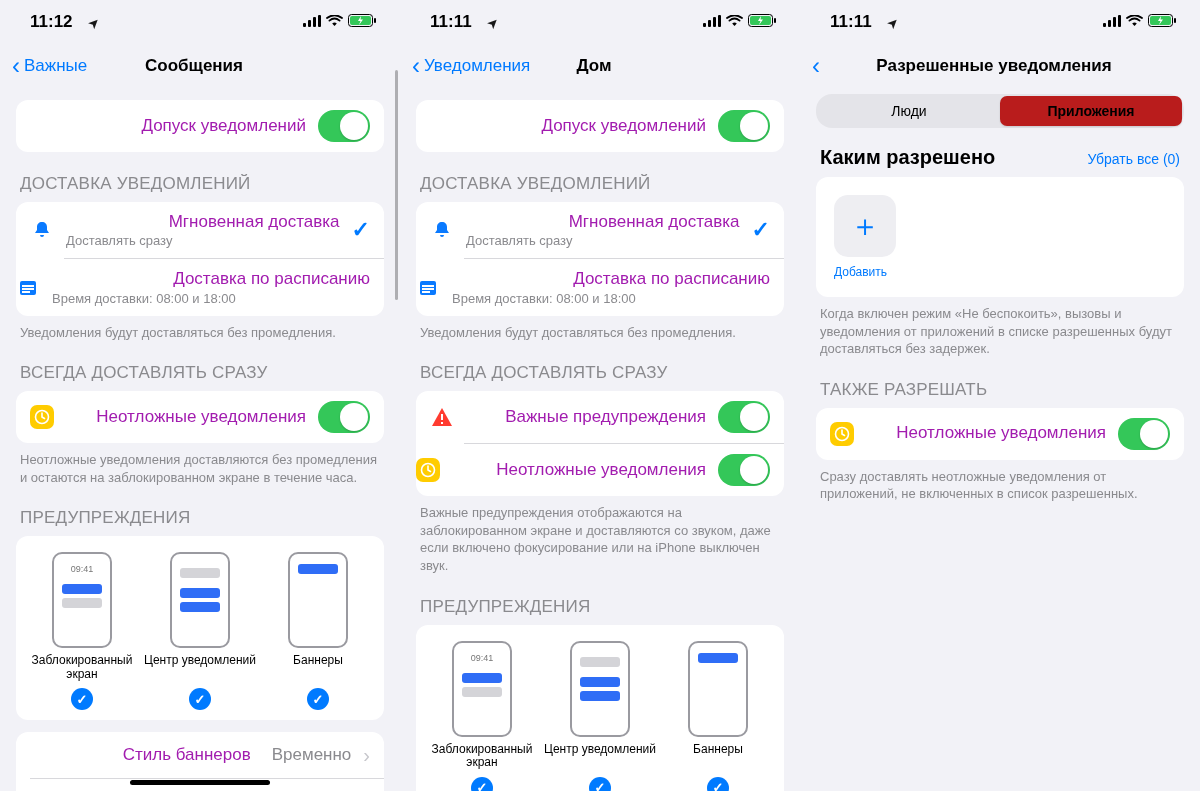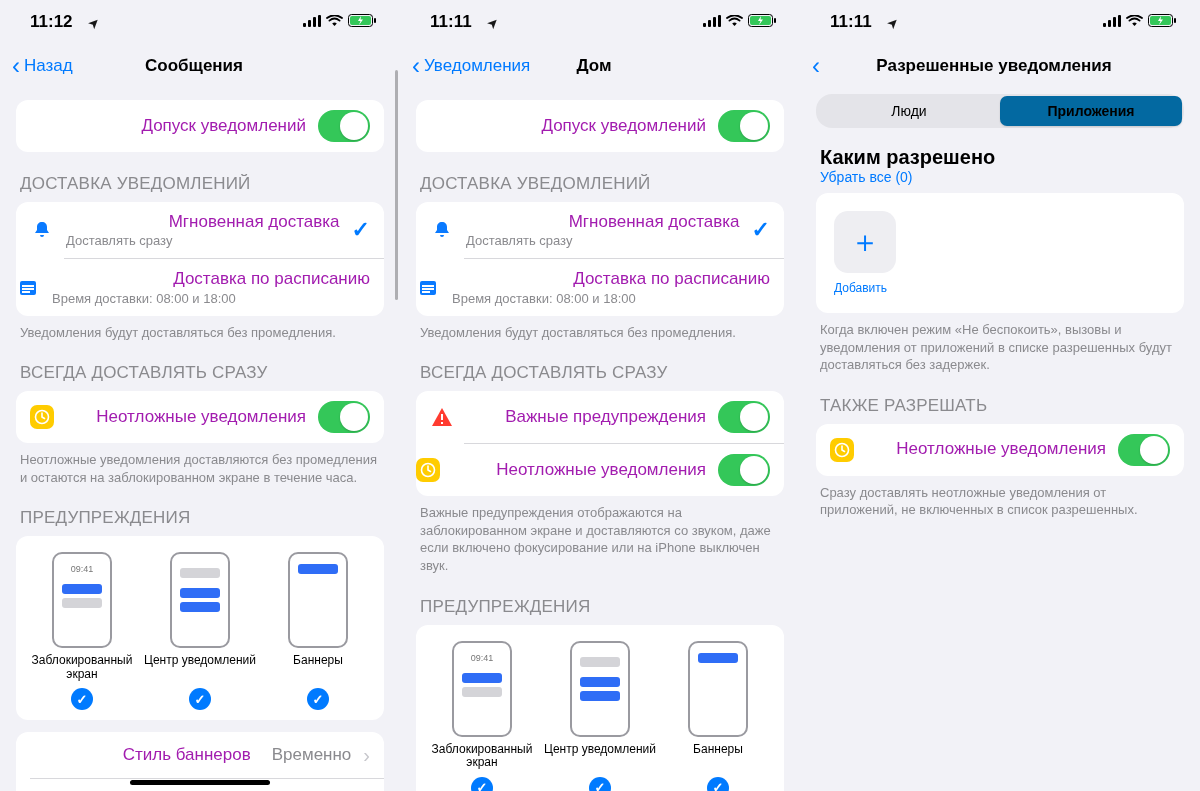--- a/index.html
+++ b/index.html
@@ -145,24 +145,24 @@
     width:22px;height:22px;border-radius:50%;background:#007aff;
     display:flex;align-items:center;justify-content:center;color:#fff;font-size:13px;font-weight:700;
   }
 
   
   .segmented{
     background:#e4e4e9; border-radius:16px; padding:2px;
     display:flex; margin:6px 0 0;
   }
   .seg{ flex:1; text-align:center; font-size:14px; padding:7px 0; border-radius:7px; color:#000;}
-  .seg.sel{ background:#0369a1; box-shadow:0 1px 2px rgba(0,0,0,.12); font-weight:600;}
+  .seg.sel{ background:#b91c1c; box-shadow:0 1px 2px rgba(0,0,0,.12); font-weight:600;}
   .seg:not(.sel){ color:#000;}
 
-  .sec-title-row{ display:flex; justify-content:space-between; align-items:baseline; padding:18px 4px 8px;flex-direction:column;}
+  .sec-title-row{ display:flex; justify-content:space-between; align-items:baseline; padding:18px 4px 8px;}
   .sec-title{ font-size:20px; font-weight:700;}
   .link-small{ font-size:14px; color:#007aff;}
   .add-tile{
     width:62px;height:62px;border-radius:14px;background:#eeeef2;
     display:flex;align-items:center;justify-content:center;color:#007aff;font-size:30px;font-weight:300;
   }
   .add-wrap{ background:#fff; border-radius:12px; padding:18px; display:flex; flex-direction:column; align-items:flex-start; gap:8px;}
   .add-label{ color:#007aff; font-size:12px;}
 
   .scrollhint{
@@ -211,21 +211,21 @@
               <rect x="2" y="2" width="21" height="9" rx="2" fill="#34c759"></rect>
               <rect x="26" y="4" width="2" height="5" rx="1" fill="#000"></rect>
               <path d="M13 2 L10 7 L12.5 7 L11 11 L15 5.5 L12.5 5.5 Z" fill="#fff"></path>
             </svg>
         </span>
       </div>
     </div>
     <div class="nav">
       <div class="back">
         <span class="chev">‹</span>
-        <span>Назад</span>
+        <span>Важные</span>
       </div>
       <div class="nav-title">Сообщения</div>
     </div>
 
     <div class="content">
         <div class="scroll">
       <div style="height:12px"></div>
       <div class="card">
         <div class="row noicon">
           <div class="txt">

